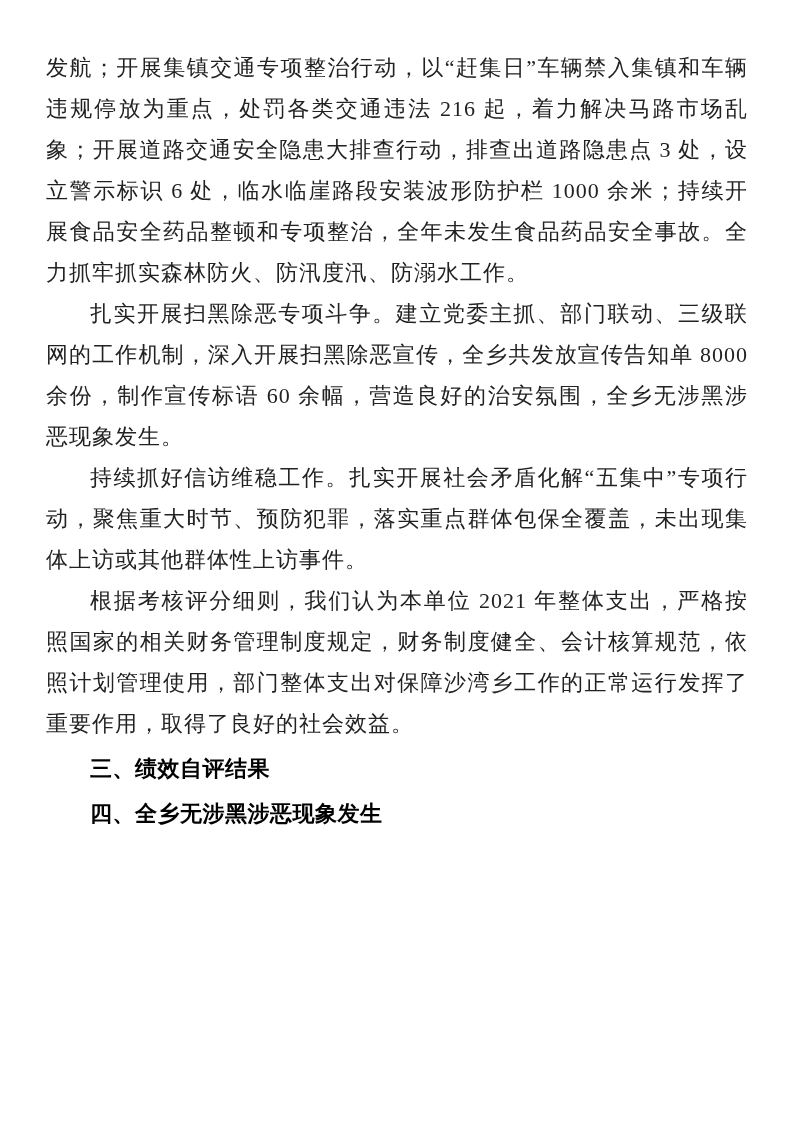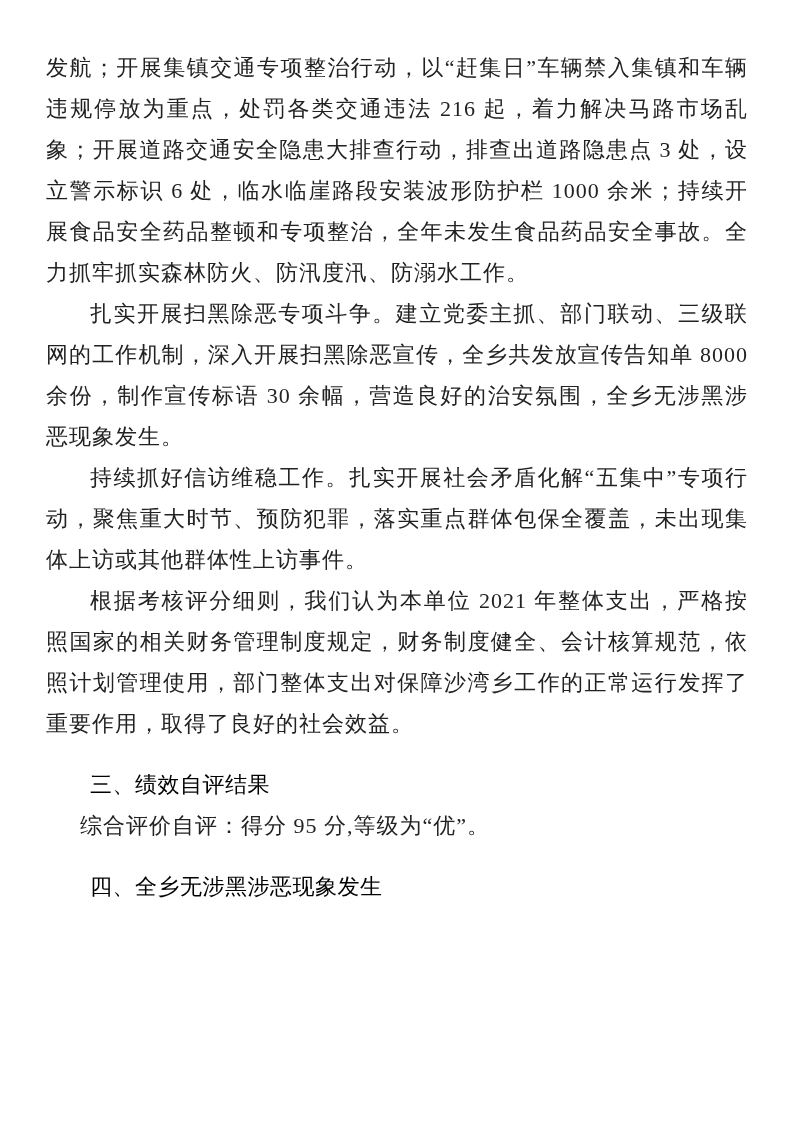--- a/index.html
+++ b/index.html
@@ -24,33 +24,32 @@
     text-align: justify;
     margin: 0;
     letter-spacing: 1px;
     word-break: break-all;
   }
   .indent-2 { text-indent: 44px; }
   .indent-15 { text-indent: 34px; }
   .indent-1 { text-indent: 20px; }
   .heading {
     font-family: "Liberation Sans", "DejaVu Sans", sans-serif;
-    font-weight: normal;
+    font-weight: bold;
     font-size: 22px;
     line-height: 41px;
     color: #000000;
-    margin: 20px 0 0 0;
+    margin: 4px 0 0 0;
     text-indent: 44px;
     letter-spacing: 0.5px;
   }
 </style>
 </head>
 <body>
 
 <div class="page">
   <p class="para">发航；开展集镇交通专项整治行动，以“赶集日”车辆禁入集镇和车辆违规停放为重点，处罚各类交通违法 216 起，着力解决马路市场乱象；开展道路交通安全隐患大排查行动，排查出道路隐患点 3 处，设立警示标识 6 处，临水临崖路段安装波形防护栏 1000 余米；持续开展食品安全药品整顿和专项整治，全年未发生食品药品安全事故。全力抓牢抓实森林防火、防汛度汛、防溺水工作。</p>
-  <p class="para indent-2">扎实开展扫黑除恶专项斗争。建立党委主抓、部门联动、三级联网的工作机制，深入开展扫黑除恶宣传，全乡共发放宣传告知单 8000 余份，制作宣传标语 30 余幅，营造良好的治安氛围，全乡无涉黑涉恶现象发生。</p>
+  <p class="para indent-2">扎实开展扫黑除恶专项斗争。建立党委主抓、部门联动、三级联网的工作机制，深入开展扫黑除恶宣传，全乡共发放宣传告知单 8000 余份，制作宣传标语 60 余幅，营造良好的治安氛围，全乡无涉黑涉恶现象发生。</p>
   <p class="para indent-2">持续抓好信访维稳工作。扎实开展社会矛盾化解“五集中”专项行动，聚焦重大时节、预防犯罪，落实重点群体包保全覆盖，未出现集体上访或其他群体性上访事件。</p>
   <p class="para indent-2">根据考核评分细则，我们认为本单位 2021 年整体支出，严格按照国家的相关财务管理制度规定，财务制度健全、会计核算规范，依照计划管理使用，部门整体支出对保障沙湾乡工作的正常运行发挥了重要作用，取得了良好的社会效益。</p>
   <h3 class="heading">三、绩效自评结果</h3>
-  <p class="para indent-15">综合评价自评：得分 95 分,等级为“优”。</p>
   <h3 class="heading">四、全乡无涉黑涉恶现象发生</h3>
 </div>
 
 </body></html>

